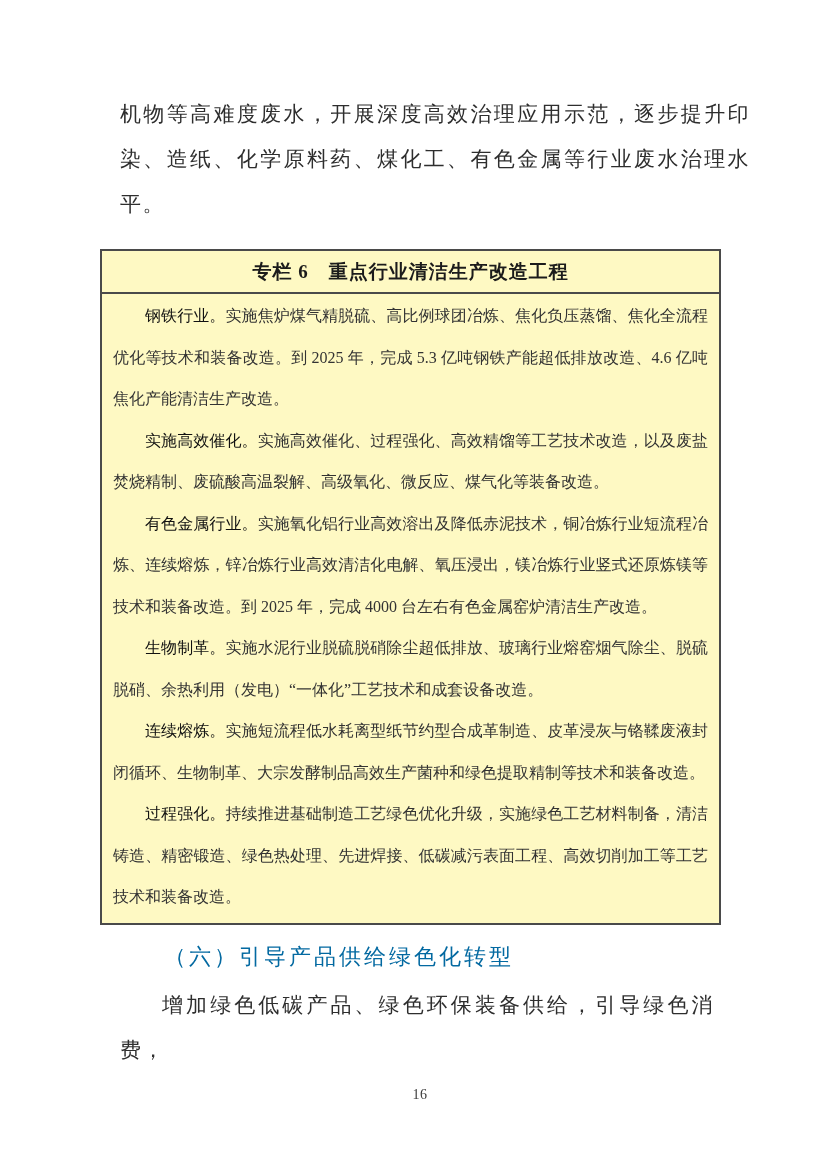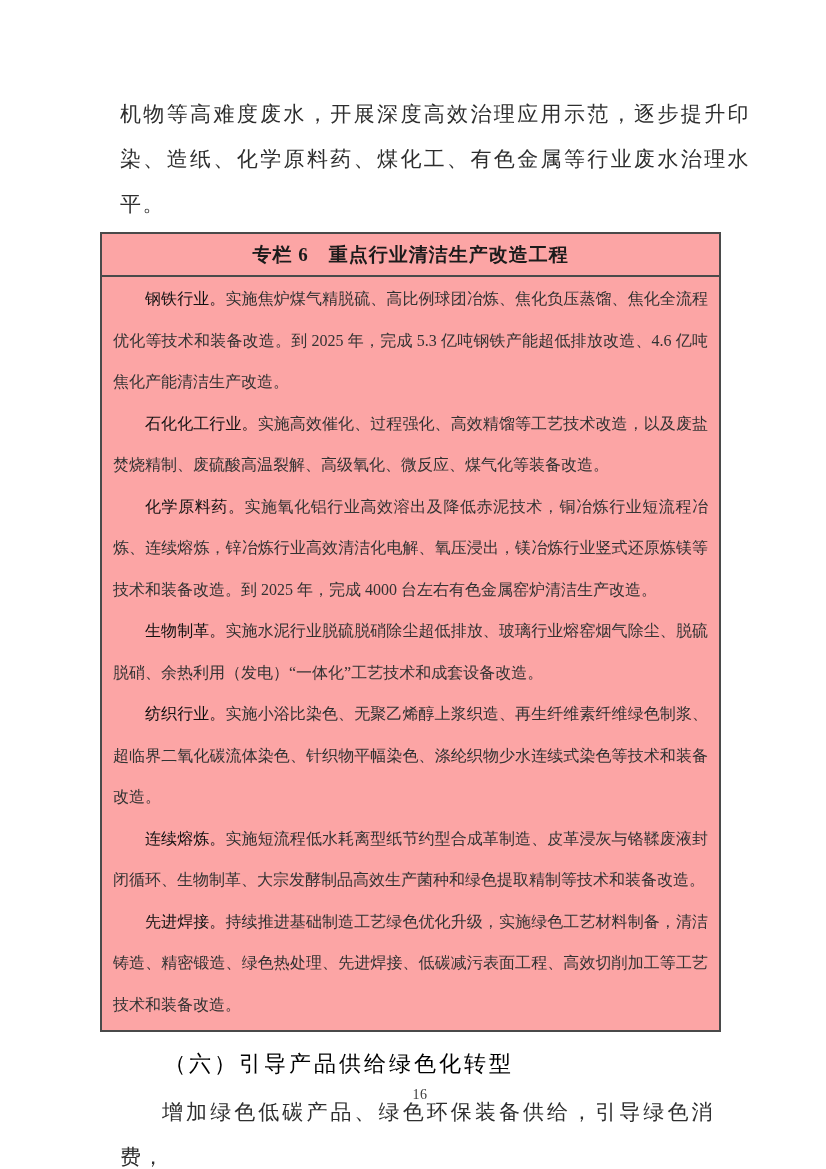--- a/index.html
+++ b/index.html
@@ -23,25 +23,25 @@
     padding-top: 92px;
     font-size: 21px;
     line-height: 45px;
     letter-spacing: 1.5px;
     text-align: justify;
     text-justify: inter-ideograph;
     color: #2e2e2e;
   }
   
   .feature-box {
-    margin: 5px 0 0 100px;
+    margin: 22px 0 0 100px;
     width: 621px;
     border: 2px solid #4a4a4a;
     box-sizing: border-box;
-    background: #fca5a5;
+    background: #fef9c3;
   }
   .box-title {
     text-align: center;
     font-weight: bold;
     font-size: 19px;
     color: #1b1b1b;
     padding: 8px 0 7px 0;
     border-bottom: 2px solid #4a4a4a;
     letter-spacing: 1px;
   }
@@ -61,21 +61,21 @@
     font-weight: normal;
     color: #111111;
   }
   
   .section-heading {
     margin: 15px 112px 0 120px;
     text-indent: 2em;
     font-size: 22px;
     line-height: 34px;
     letter-spacing: 3px;
-    color: #000000;
+    color: #0369a1;
     font-weight: normal;
   }
   
   .closing {
     margin: 9px 112px 0 120px;
     text-indent: 2em;
     font-size: 21px;
     line-height: 45px;
     letter-spacing: 1.5px;
     text-align: justify;
@@ -100,36 +100,33 @@
 
   <p class="intro">机物等高难度废水，开展深度高效治理应用示范，逐步提升印染、造纸、化学原料药、煤化工、有色金属等行业废水治理水平。</p>
 
   <div class="feature-box">
     <div class="box-title">专栏 6　重点行业清洁生产改造工程</div>
     <div class="box-body">
       <p>
         <span class="industry-label">钢铁行业。</span><span>实施焦炉煤气精脱硫、高比例球团冶炼、焦化负压蒸馏、焦化全流程优化等技术和装备改造。到 2025 年，完成 5.3 亿吨钢铁产能超低排放改造、4.6 亿吨焦化产能清洁生产改造。</span>
       </p>
       <p>
-        <span class="industry-label">石化化工行业。</span><span>实施高效催化、过程强化、高效精馏等工艺技术改造，以及废盐焚烧精制、废硫酸高温裂解、高级氧化、微反应、煤气化等装备改造。</span>
+        <span class="industry-label">实施高效催化。</span><span>实施高效催化、过程强化、高效精馏等工艺技术改造，以及废盐焚烧精制、废硫酸高温裂解、高级氧化、微反应、煤气化等装备改造。</span>
       </p>
       <p>
-        <span class="industry-label">化学原料药。</span><span>实施氧化铝行业高效溶出及降低赤泥技术，铜冶炼行业短流程冶炼、连续熔炼，锌冶炼行业高效清洁化电解、氧压浸出，镁冶炼行业竖式还原炼镁等技术和装备改造。到 2025 年，完成 4000 台左右有色金属窑炉清洁生产改造。</span>
+        <span class="industry-label">有色金属行业。</span><span>实施氧化铝行业高效溶出及降低赤泥技术，铜冶炼行业短流程冶炼、连续熔炼，锌冶炼行业高效清洁化电解、氧压浸出，镁冶炼行业竖式还原炼镁等技术和装备改造。到 2025 年，完成 4000 台左右有色金属窑炉清洁生产改造。</span>
       </p>
       <p>
         <span class="industry-label">生物制革。</span><span>实施水泥行业脱硫脱硝除尘超低排放、玻璃行业熔窑烟气除尘、脱硫脱硝、余热利用（发电）“一体化”工艺技术和成套设备改造。</span>
       </p>
       <p>
-        <span class="industry-label">纺织行业。</span><span>实施小浴比染色、无聚乙烯醇上浆织造、再生纤维素纤维绿色制浆、超临界二氧化碳流体染色、针织物平幅染色、涤纶织物少水连续式染色等技术和装备改造。</span>
-      </p>
-      <p>
         <span class="industry-label">连续熔炼。</span><span>实施短流程低水耗离型纸节约型合成革制造、皮革浸灰与铬鞣废液封闭循环、生物制革、大宗发酵制品高效生产菌种和绿色提取精制等技术和装备改造。</span>
       </p>
       <p>
-        <span class="industry-label">先进焊接。</span><span>持续推进基础制造工艺绿色优化升级，实施绿色工艺材料制备，清洁铸造、精密锻造、绿色热处理、先进焊接、低碳减污表面工程、高效切削加工等工艺技术和装备改造。</span>
+        <span class="industry-label">过程强化。</span><span>持续推进基础制造工艺绿色优化升级，实施绿色工艺材料制备，清洁铸造、精密锻造、绿色热处理、先进焊接、低碳减污表面工程、高效切削加工等工艺技术和装备改造。</span>
       </p>
     </div>
   </div>
 
   <h3 class="section-heading">（六）引导产品供给绿色化转型</h3>
 
   <p class="closing">增加绿色低碳产品、绿色环保装备供给，引导绿色消费，</p>
 
   <div class="page-number">16</div>
 

